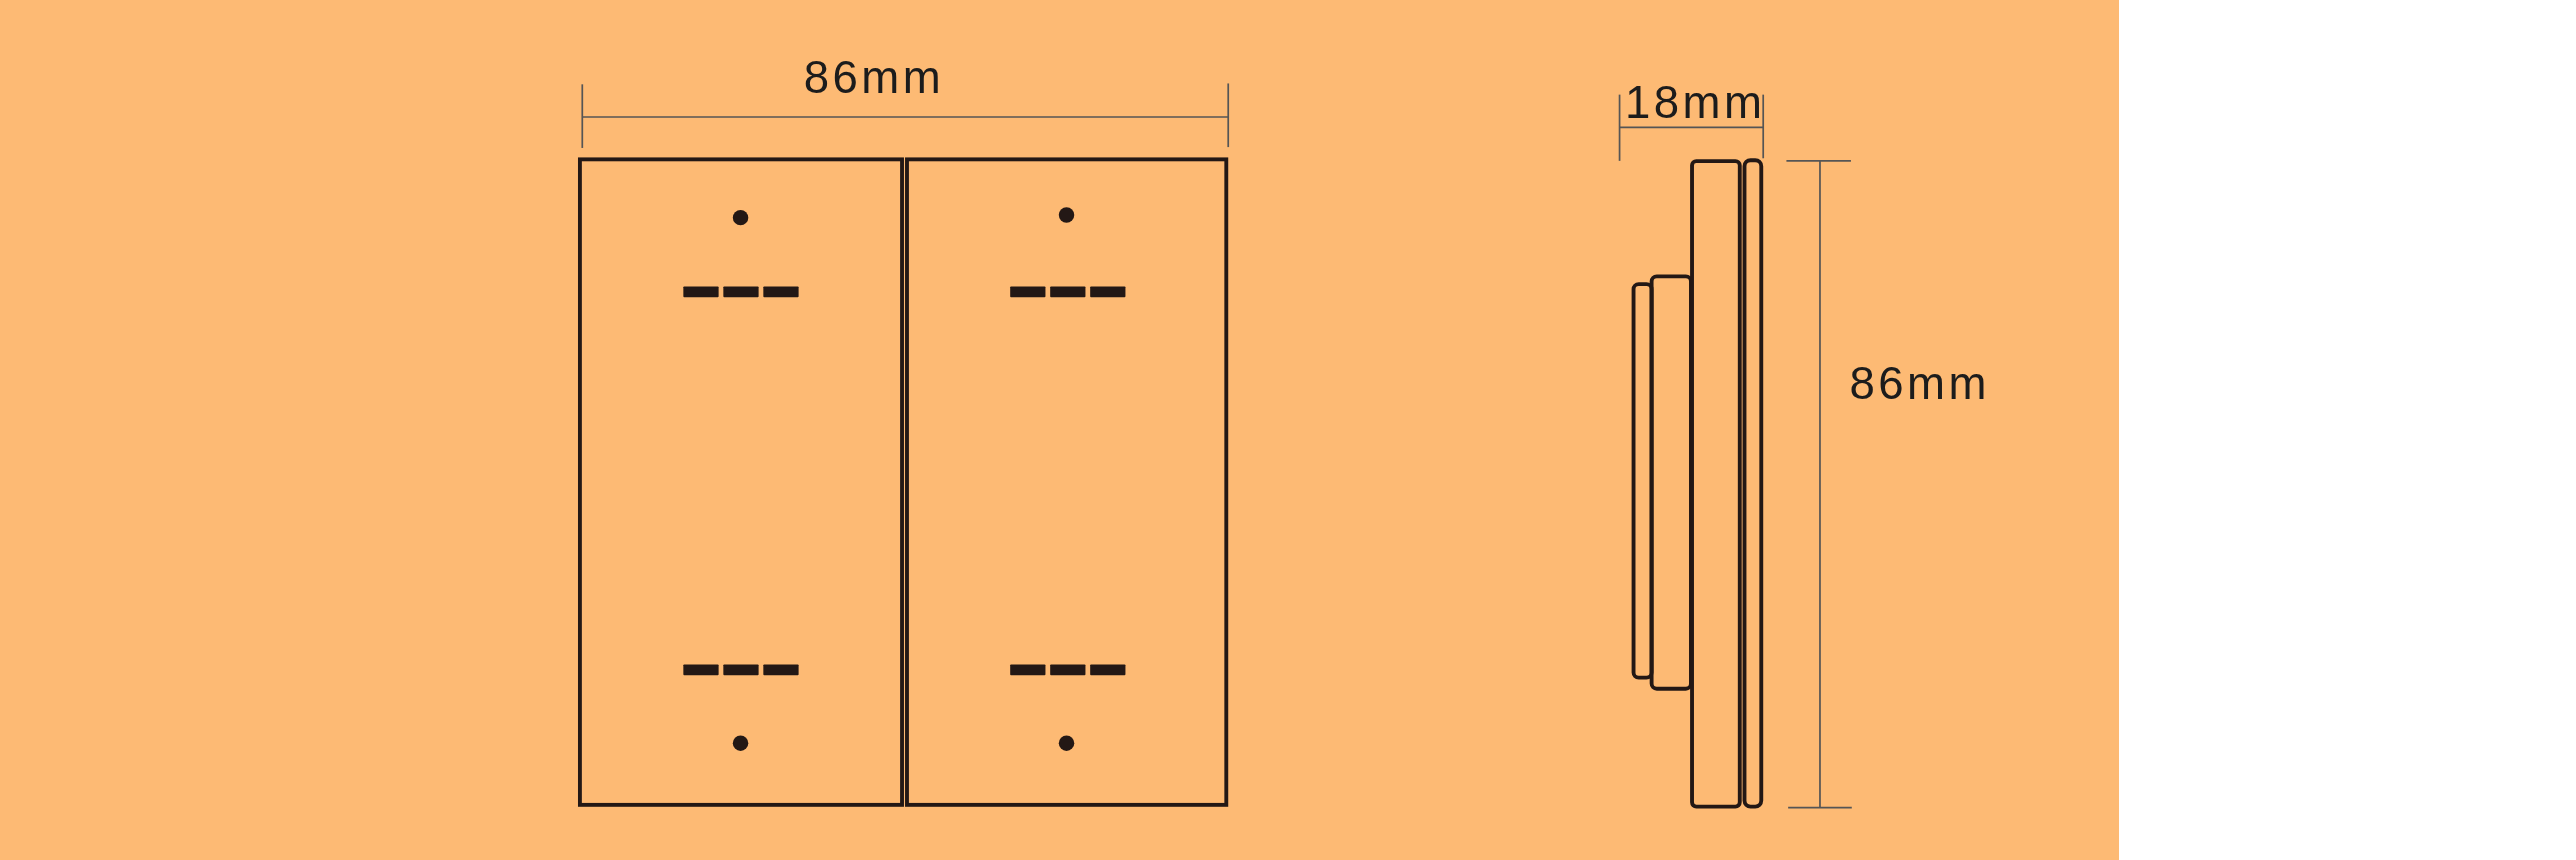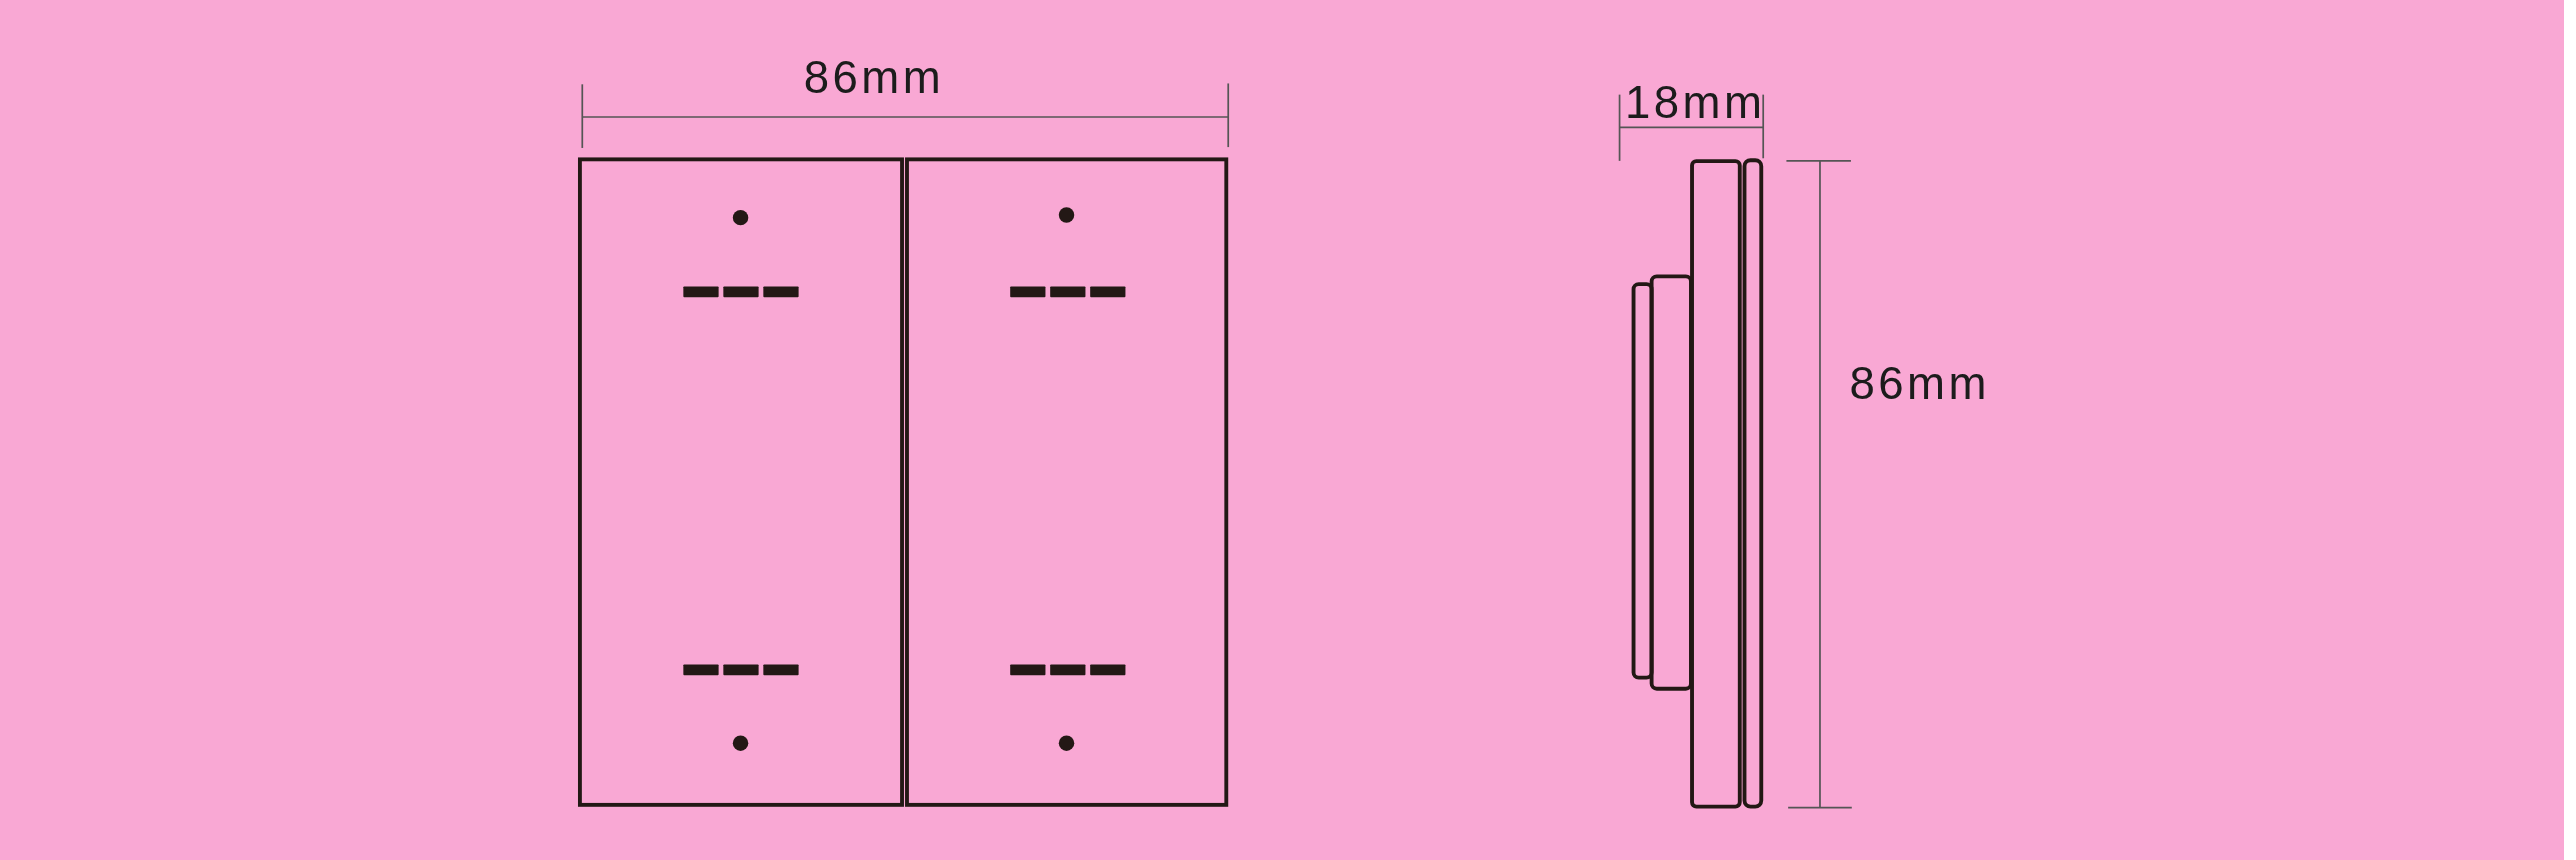--- a/index.html
+++ b/index.html
@@ -2,23 +2,23 @@
 <html style="font-size:13.8px"><head>
 <meta charset="utf-8">
 <style>
   html, body {
     margin: 0;
     padding: 0;
     background: #ffffff;
   }
   .stage {
     position: relative;
-    width: 2564px;
+    width: 2119px;
     height: 861px;
-    background: #f9a8d4;
+    background: #fdba74;
     overflow: hidden;
   }
   .stage svg {
     position: absolute;
     left: 0;
     top: 0;
     width: 2576px;
     height: 861px;
     display: block;
   }

